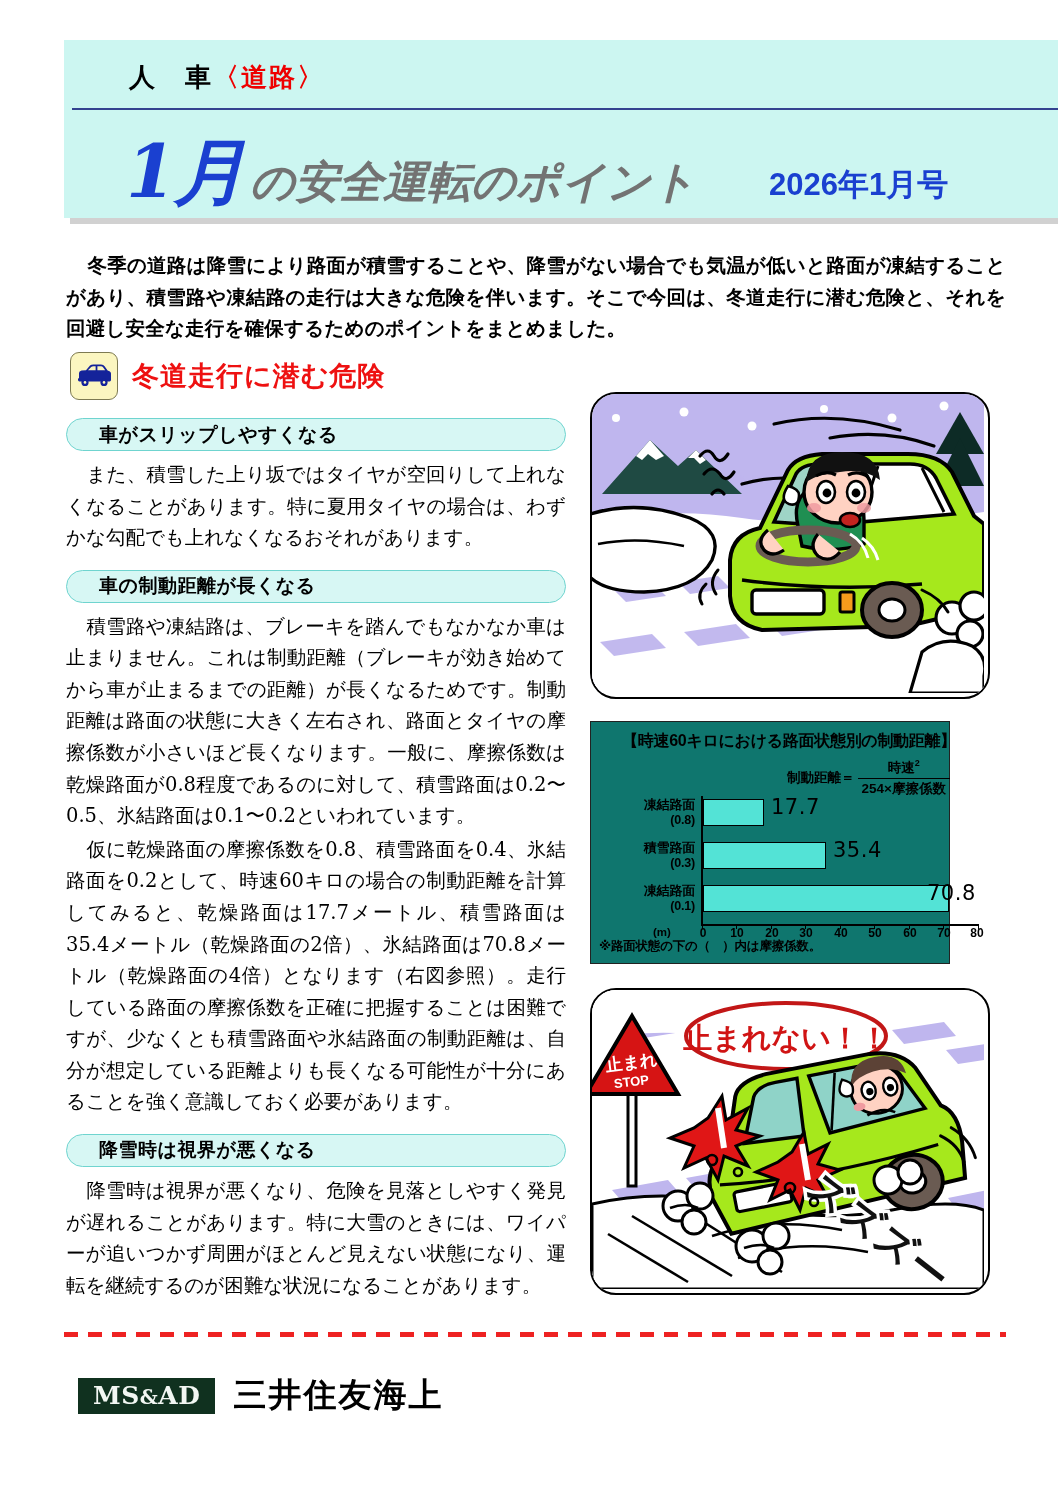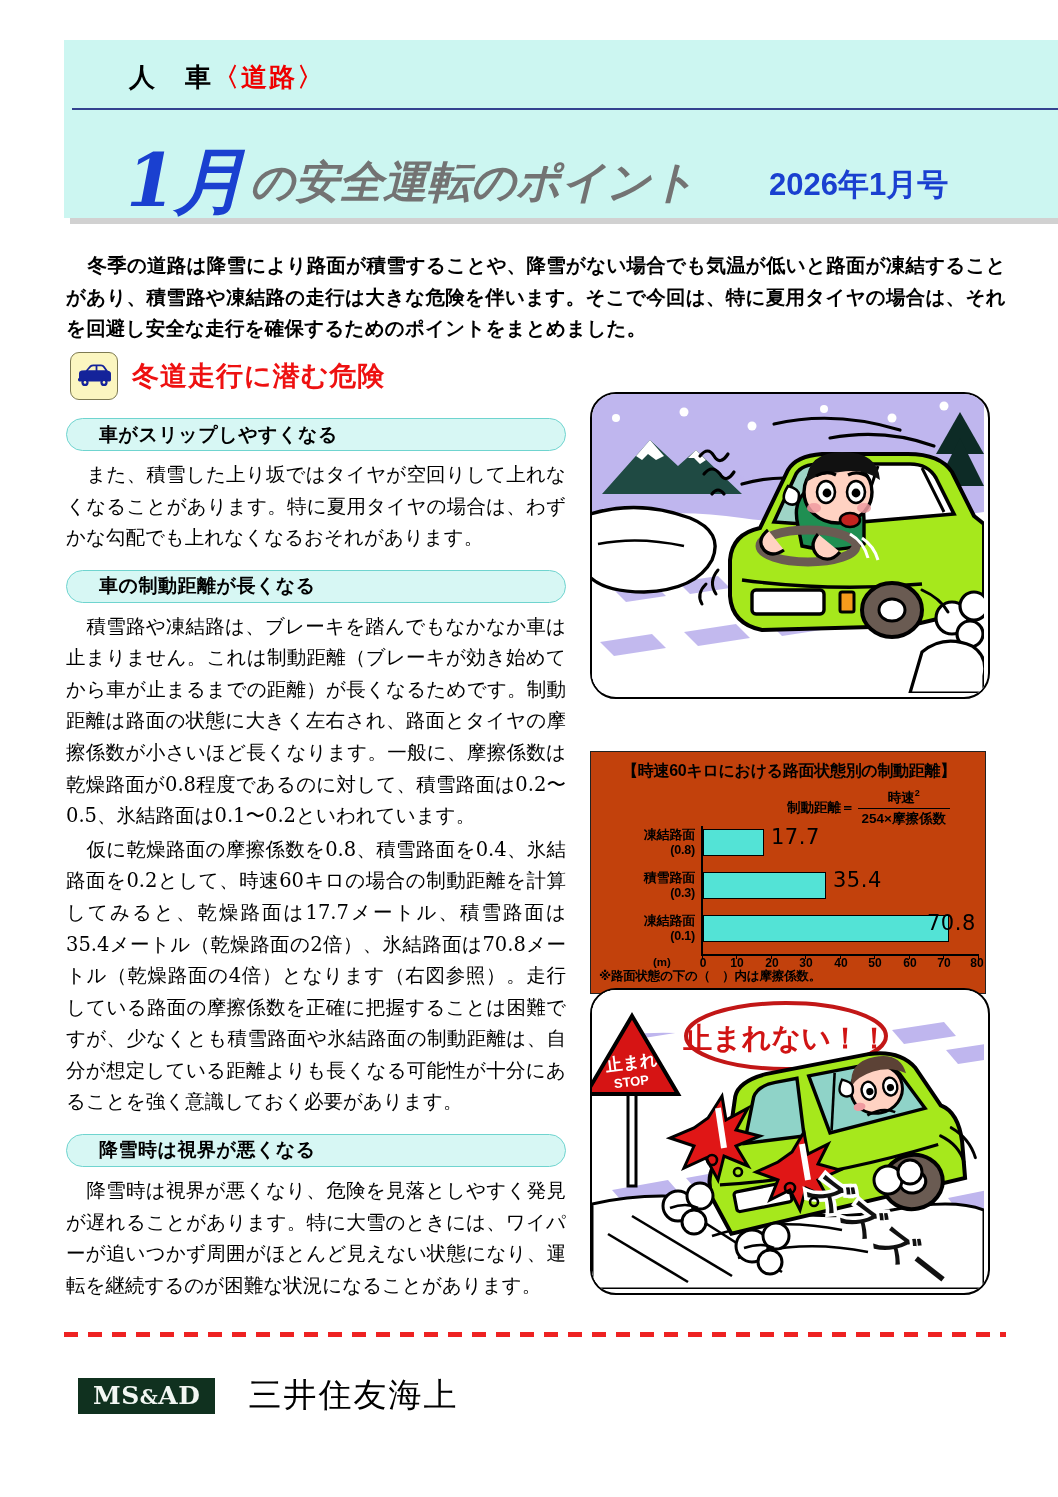--- a/index.html
+++ b/index.html
@@ -27,21 +27,21 @@
     position:absolute;left:65px;top:20px;
     font-size:26px;font-weight:bold;letter-spacing:2px;
     white-space:nowrap;
   }
   .hdr-kicker .k-red{color:#ee0000;}
   .hdr-rule{
     position:absolute;left:8px;top:68px;width:1050px;height:2px;
     background:#33428f;
   }
   .hdr-month{
-    position:absolute;left:62px;top:94px;
+    position:absolute;left:62px;top:85px;
     font-size:72px;font-weight:bold;font-style:italic;
     color:#1a40d0;
     font-family:"DejaVu Serif","Liberation Serif",serif;
     letter-spacing:-2px;
     white-space:nowrap;
   }
   .hdr-maintitle{
     position:absolute;left:186px;top:113px;
     font-size:44px;font-weight:bold;font-style:italic;
     color:#737373;
@@ -108,22 +108,22 @@
     position:relative;width:396px;height:303px;
     border:2.5px solid #000;border-radius:26px;
     overflow:hidden;background:#fff;
   }
   .illus svg{display:block;}
 
   
   .chart-box{
     position:absolute;left:0;top:329px;
     box-sizing:border-box;
-    width:396px;height:243px;
-    border:1.6px solid #222;background:#c2410c;margin-top:30px;
+    width:360px;height:243px;
+    border:1.6px solid #222;background:#0f766e;
   }
   .chart-title{
     position:absolute;left:0;top:9px;width:396px;
     text-align:center;font-size:16px;font-weight:bold;
     letter-spacing:-0.3px;
   }
   .formula{
     position:absolute;left:196px;top:36px;
     display:flex;align-items:center;font-size:13.5px;font-weight:bold;
     white-space:nowrap;
@@ -183,51 +183,51 @@
     border:2.5px solid #000;border-radius:26px;
     overflow:hidden;background:#fff;
   }
 
   
   .divider{
     position:absolute;left:64px;top:1332px;width:942px;height:5px;
     background:repeating-linear-gradient(to right,#ee2222 0 14px,transparent 14px 24px);
   }
   .footer-logo{
-    position:absolute;left:78px;top:1373px;display:flex;align-items:center;gap:33px;
+    position:absolute;left:78px;top:1373px;display:flex;align-items:center;gap:18px;
   }
   .msad{
     background:#10311f;color:#f2f7f3;
     font-family:"DejaVu Serif","Liberation Serif",serif;
     font-size:25px;font-weight:bold;
     padding:5px 15px 6px;
     letter-spacing:0.5px;line-height:1;
   }
   .msad .amp{font-size:20px;}
   .corp{
-    font-size:33px;font-weight:normal;letter-spacing:2px;white-space:nowrap;
+    font-size:33px;font-weight:bold;letter-spacing:2px;white-space:nowrap;
   }
 </style>
 </head>
 <body>
 
 <div class="page">
 
   <div class="header">
     <div class="hdr-band"></div>
     <div class="hdr-kicker">
       <span>人　車</span><span class="k-red">〈道路〉</span>
     </div>
     <div class="hdr-rule"></div>
     <div class="hdr-month">1月</div>
     <div class="hdr-maintitle">の安全運転のポイント</div>
     <div class="hdr-issue">2026年1月号</div>
   </div>
 
-  <div class="intro">冬季の道路は降雪により路面が積雪することや、降雪がない場合でも気温が低いと路面が凍結することがあり、積雪路や凍結路の走行は大きな危険を伴います。そこで今回は、特に夏用タイヤの場合は、それを回避し安全な走行を確保するためのポイントをまとめました。</div>
+  <div class="intro">冬季の道路は降雪により路面が積雪することや、降雪がない場合でも気温が低いと路面が凍結することがあり、積雪路や凍結路の走行は大きな危険を伴います。そこで今回は、冬道走行に潜む危険と、それを回避し安全な走行を確保するためのポイントをまとめました。</div>
 
   <div class="sec-head">
     <div class="car-badge">
       <svg width="38" height="26" viewBox="0 0 38 26" aria-hidden="true">
         <path d="M4 17 L4 11 Q4 9 6.5 8.5 L11 8.2 L15 3.6 Q16.2 2.4 18.5 2.4 L26 2.4 Q28.6 2.4 29.6 4.2 L32.6 8.6 L34.5 9.2 Q36 9.8 36 11.6 L36 17 Z" fill="#14239a"></path>
         <rect x="3" y="16" width="33" height="3.4" rx="1.4" fill="#14239a"></rect>
         <circle cx="10" cy="20.4" r="3.6" fill="#14239a"></circle>
         <circle cx="29" cy="20.4" r="3.6" fill="#14239a"></circle>
         <circle cx="10" cy="20.4" r="1.3" fill="#fbf6c0"></circle>
         <circle cx="29" cy="20.4" r="1.3" fill="#fbf6c0"></circle>

